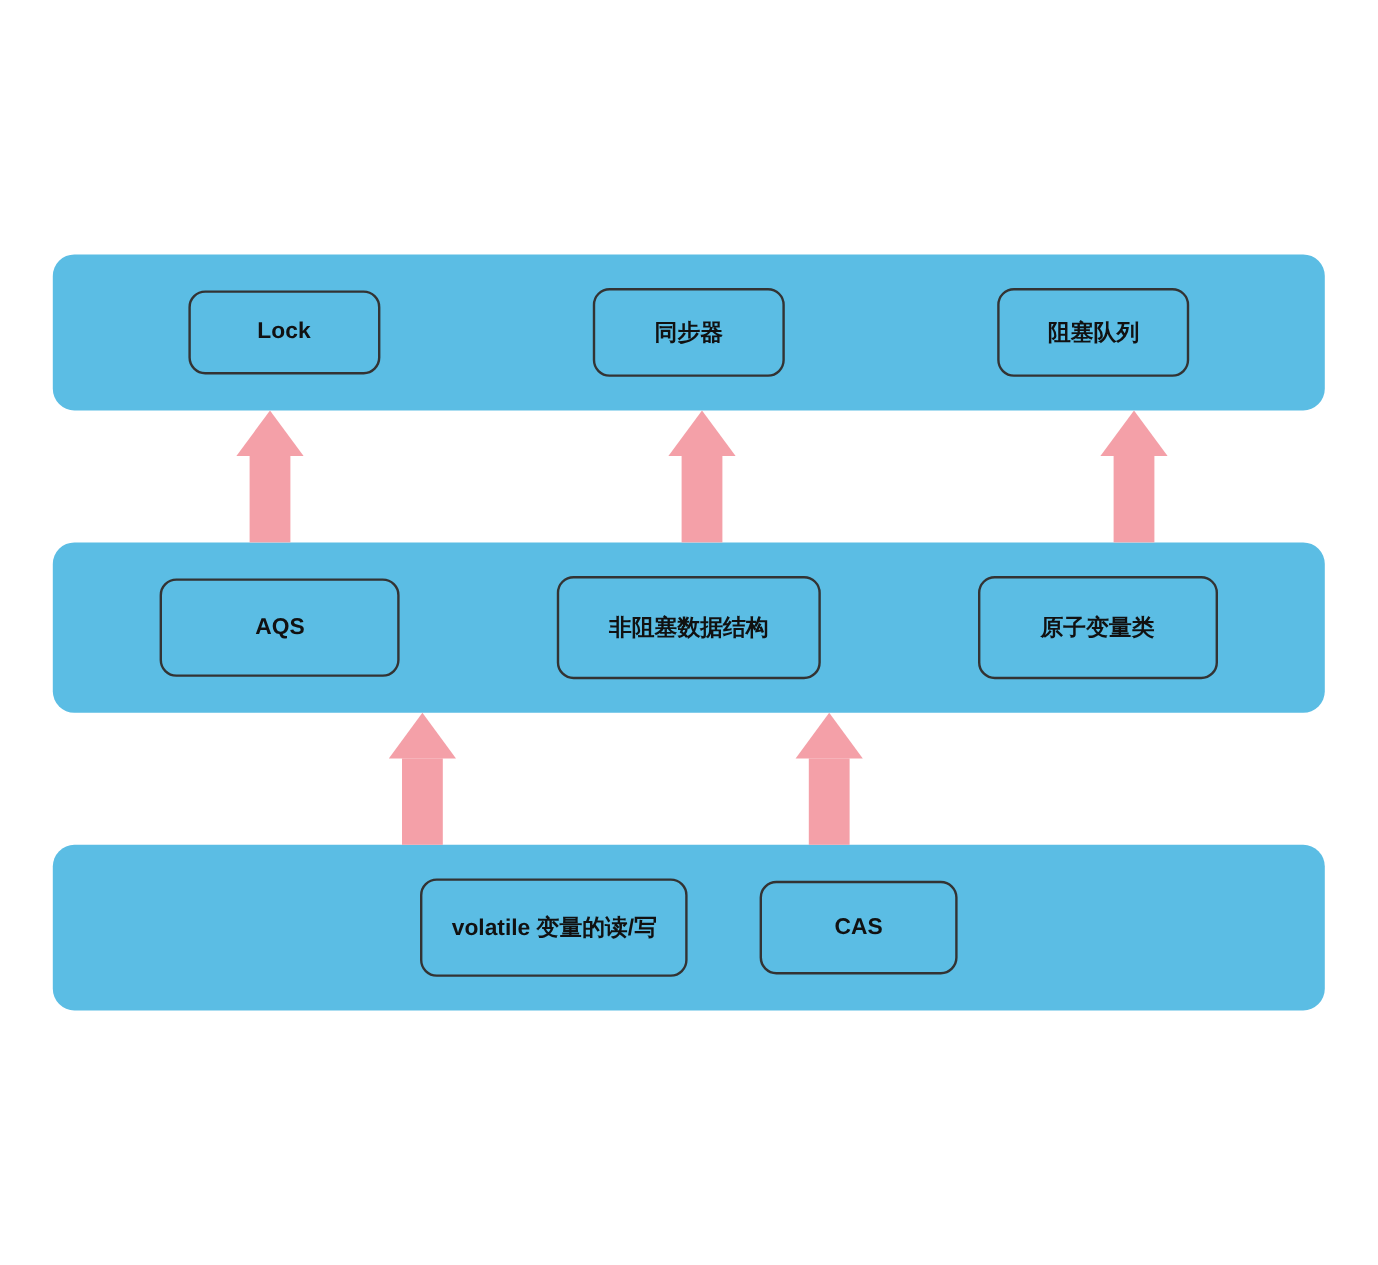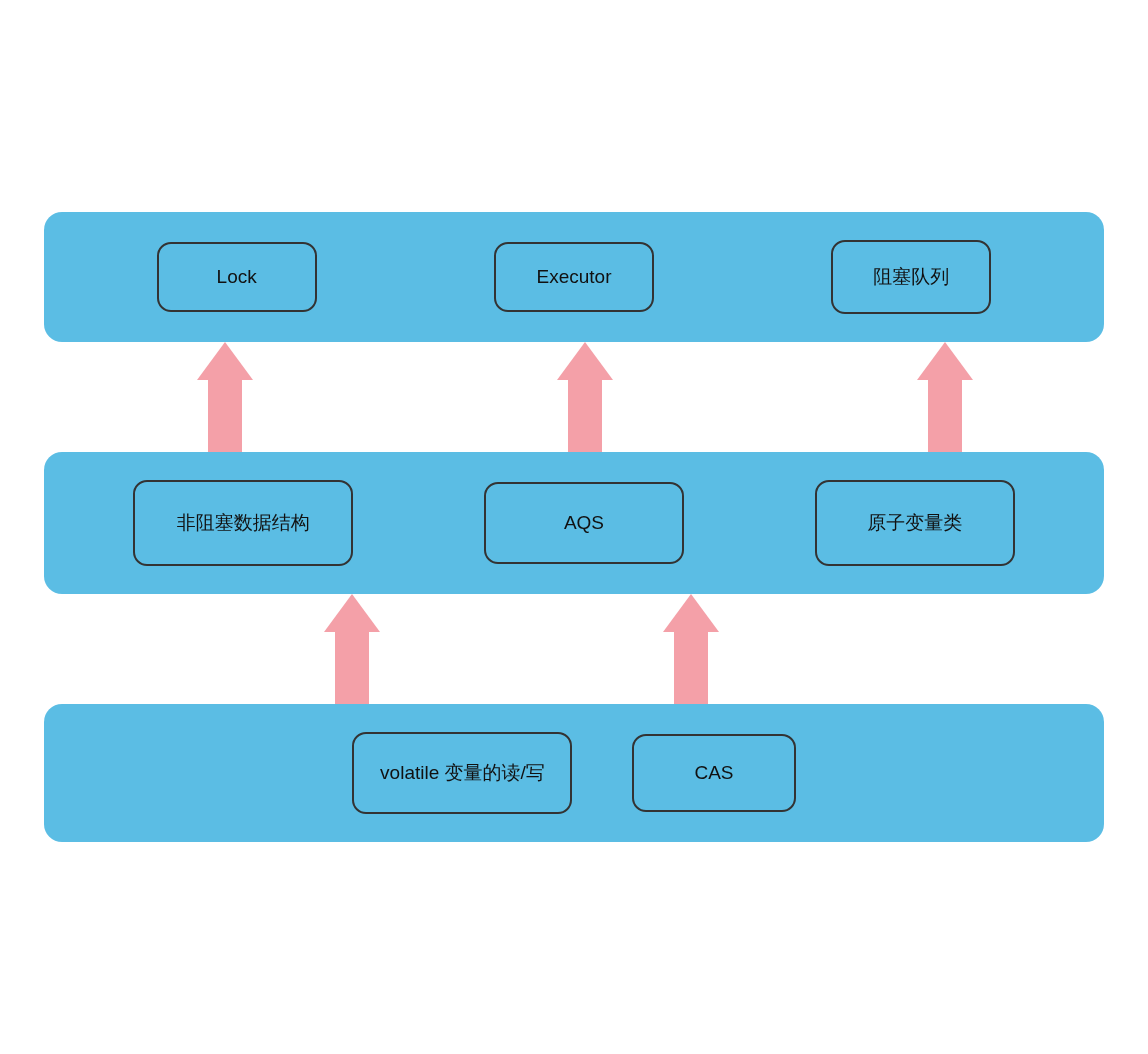--- a/index.html
+++ b/index.html
@@ -1,15 +1,15 @@
 <!DOCTYPE html>
 <html><head>
   <meta charset="utf-8">
   <style>
-    * { box-sizing: border-box; margin: 0; padding: 0; }
+    * { box-sizing: border-box; margin: 0; padding: 0; font-weight: bold; }
     body {
       background: #ffffff;
       width: 1148px;
       height: 1054px;
       font-family: "PingFang SC", "Microsoft YaHei", "SimHei", sans-serif;
       font-size: 18px;
       display: flex;
       align-items: center;
       justify-content: center;
     }
@@ -90,21 +90,21 @@
     }
   </style>
 </head>
 <body>
 
 <div class="diagram">
 
   <div class="layer">
     <div class="layer-top">
       <div class="box">Lock</div>
-      <div class="box">Executor</div>
+      <div class="box">同步器</div>
       <div class="box">阻塞队列</div>
     </div>
   </div>
 
   <div class="arrows-container-3" style="position:relative; width:100%; height:110px;">
 
     <div class="arrow-abs" style="left: calc(16% - 17px); height: 110px; display:flex; flex-direction:column; align-items:center; position:absolute; top:0;">
       <div class="arrow-head"></div>
       <div class="arrow-shaft" style="width:34px; height:72px; background:#f4a0a8;"></div>
     </div>
@@ -115,22 +115,22 @@
     </div>
 
     <div class="arrow-abs" style="left: calc(84% - 17px); height: 110px; display:flex; flex-direction:column; align-items:center; position:absolute; top:0;">
       <div class="arrow-head"></div>
       <div class="arrow-shaft" style="width:34px; height:72px; background:#f4a0a8;"></div>
     </div>
   </div>
 
   <div class="layer">
     <div class="layer-mid">
+      <div class="box" style="min-width:200px; padding:28px 48px;">AQS</div>
       <div class="box" style="min-width:220px; padding:28px 40px;">非阻塞数据结构</div>
-      <div class="box" style="min-width:200px; padding:28px 48px;">AQS</div>
       <div class="box" style="min-width:200px; padding:28px 40px;">原子变量类</div>
     </div>
   </div>
 
   <div style="position:relative; width:100%; height:110px;">
 
     <div style="position:absolute; left: calc(28% - 17px); top:0; display:flex; flex-direction:column; align-items:center; height:110px;">
       <div class="arrow-head"></div>
       <div style="width:34px; height:72px; background:#f4a0a8;"></div>
     </div>

